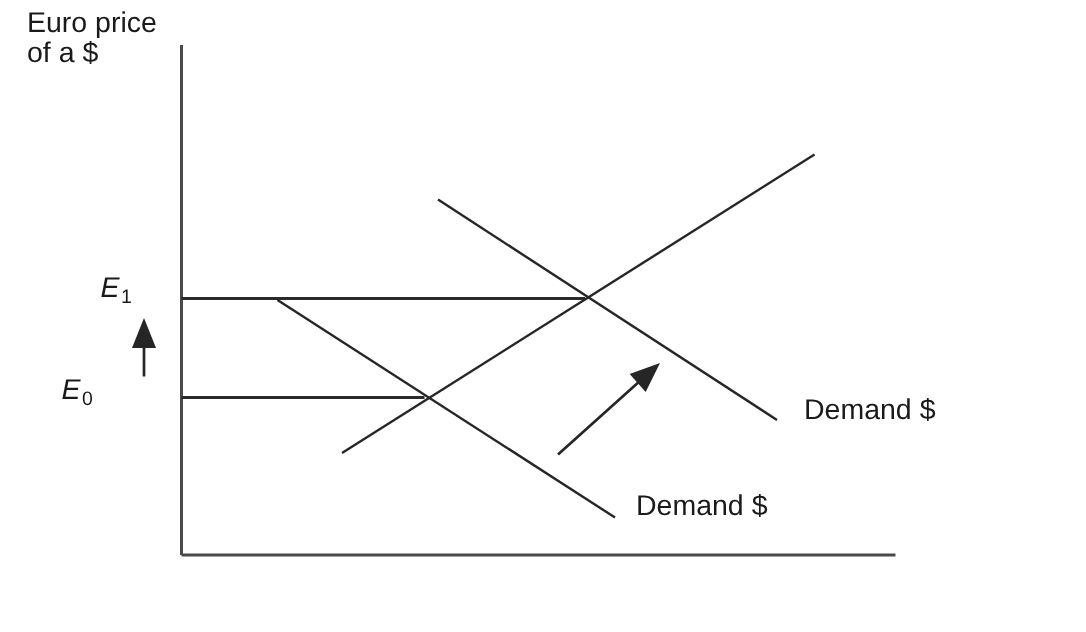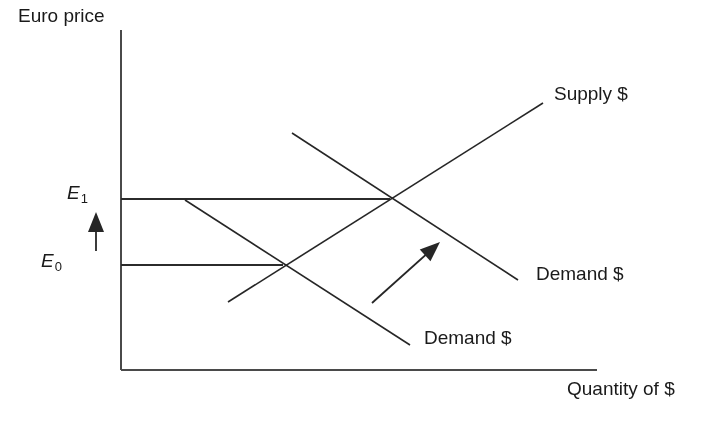--- a/index.html
+++ b/index.html
@@ -55,27 +55,26 @@
       <line x1="185" y1="200" x2="410" y2="345" stroke="#262626" stroke-width="1.6"></line>
       <line x1="292" y1="133" x2="518" y2="280" stroke="#262626" stroke-width="1.6"></line>
       <line x1="96" y1="251" x2="96" y2="230" stroke="#262626" stroke-width="1.8"></line>
       <polygon points="96,212 104,232 88,232" fill="#262626"></polygon>
       <line x1="372" y1="303" x2="426.60112772244" y2="254.0195766019288" stroke="#262626" stroke-width="1.8"></line>
       <polygon points="440,242 430.45439818134616,261.31013945883643 419.77033009074273,249.400030767672" fill="#262626"></polygon>
     </svg>
 
   <div class="label" style="left:18px; top:6px;">
     <div>Euro price</div>
+    <div>of a $</div>
   </div>
 
   <div class="label elabel" style="left:57px; top:183px;margin-left:10px;"><i>E</i><sub>1</sub></div>
 
   <div class="label elabel" style="left:41px; top:251px;"><i>E</i><sub>0</sub></div>
 
-  <div class="label" style="left:554px; top:84px;">Supply $</div>
 
   <div class="label" style="left:536px; top:264px;">Demand $</div>
 
   <div class="label" style="left:424px; top:328px;">Demand $</div>
 
-  <div class="label" style="left:567px; top:379px;">Quantity of $</div>
 
 </div>
 
 </body></html>

